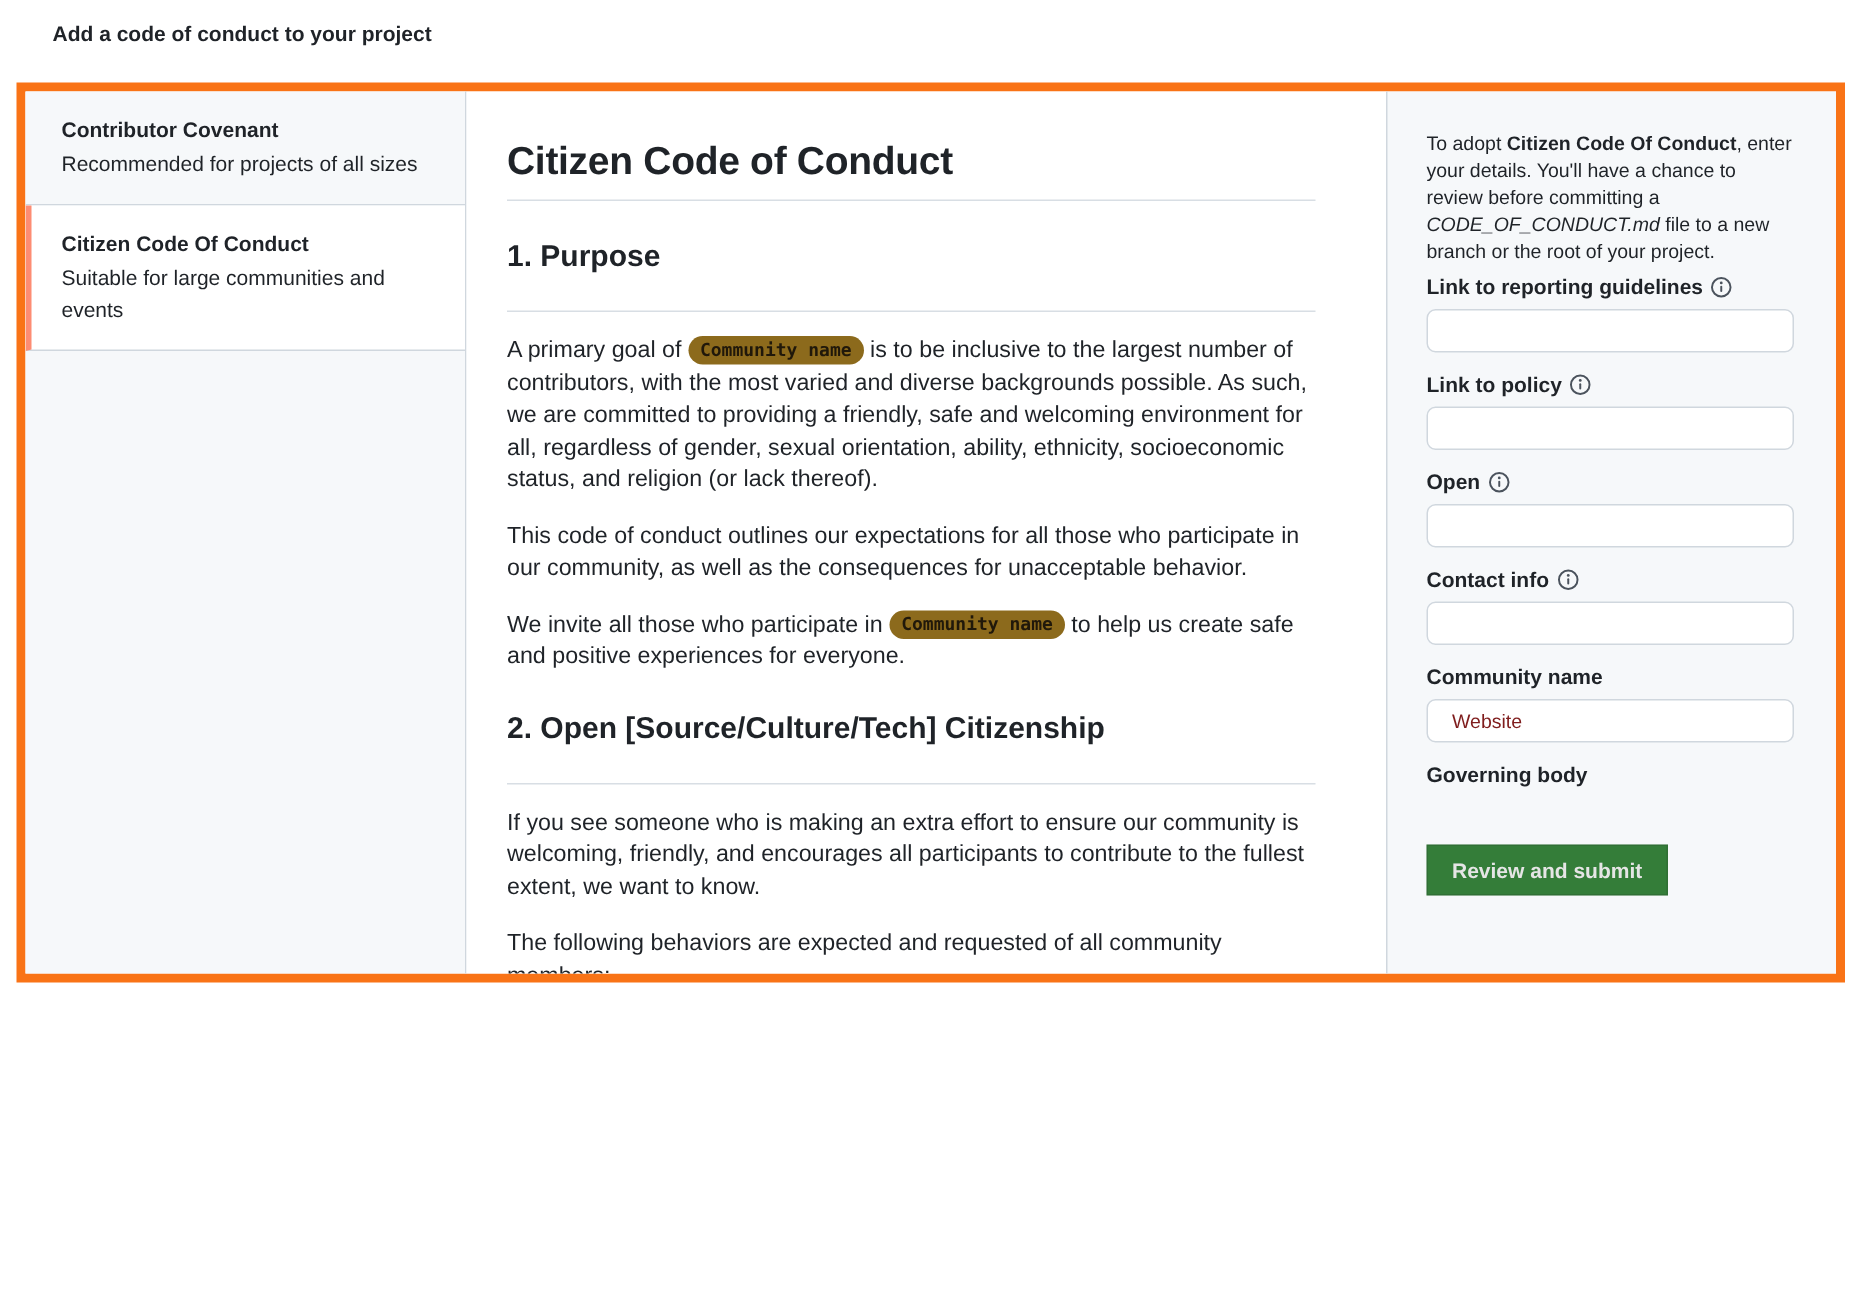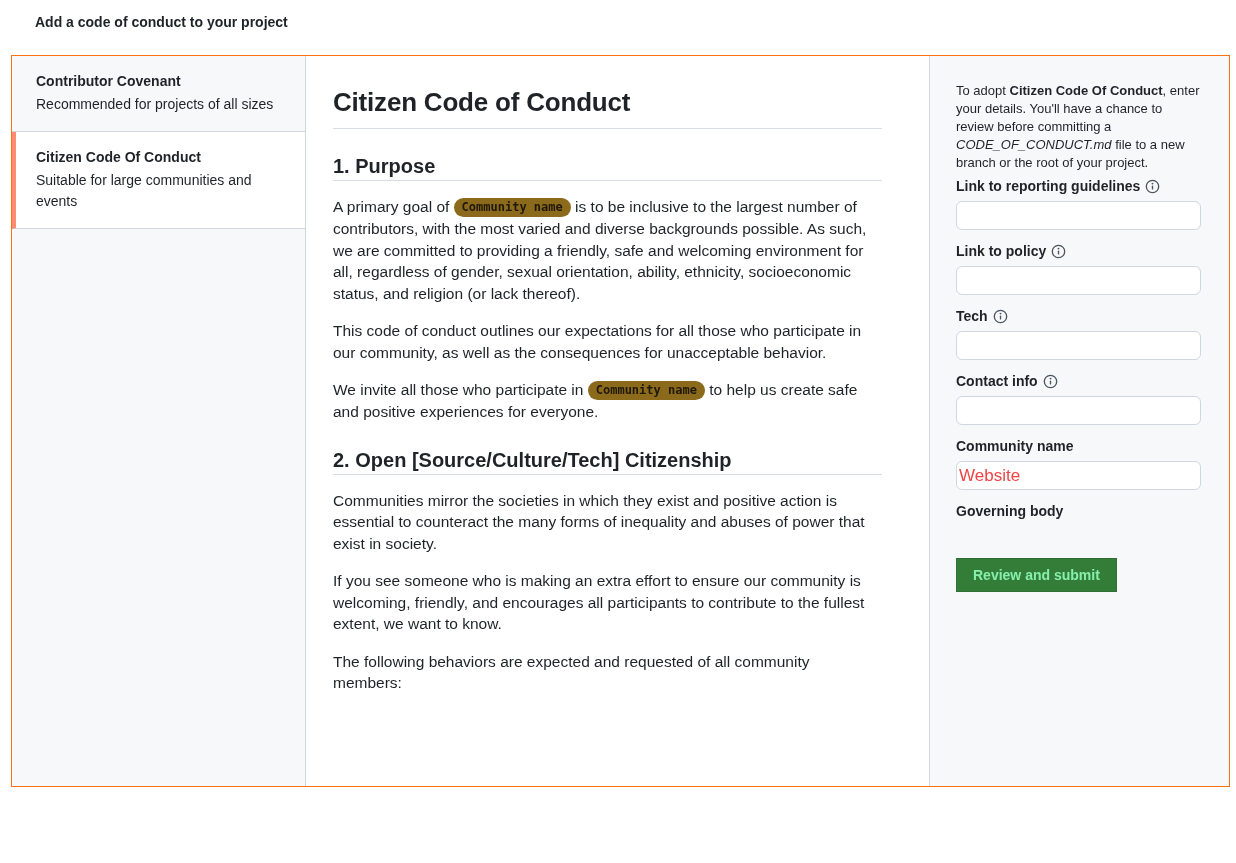--- a/index.html
+++ b/index.html
@@ -13,22 +13,22 @@
     position: relative;
   }
 
   
   .top-header { height: 55px; padding: 14px 2px 0 35px; }
   .top-header .title { font-size: 14px; font-weight: 700; }
 
   
   .container {
     position: absolute; left: 11px; top: 55px;
-    width: 1219px; height: 732px;
-    border: 1px solid #f97316;
+    width: 1219px; height: 600px;
+    border: 6px solid #f97316;
     display: flex;
     background: #ffffff;
   }
 
   
   .left-col {
     width: 294px; flex: none;
     background: #f6f8fa;
     border-right: 1px solid #d0d7de;
     overflow: hidden;
@@ -54,21 +54,21 @@
     padding: 31px 47px 0 27px;
     overflow: hidden;
   }
   .article h1 {
     font-size: 26px; font-weight: 700; letter-spacing: -0.2px;
     margin: 0 0 14px 0; padding-bottom: 10px;
     border-bottom: 1px solid #d8dee4;
   }
   .article h2 {
     font-size: 20px; font-weight: 700;
-    margin: 26px 0 15px 0; padding-bottom: 2px;
+    margin: 26px 0 15px 0; padding-bottom: 24px;
     border-bottom: 1px solid #d8dee4;
   }
   .article p { font-size: 15.5px; line-height: 21.5px; margin: 0 0 16px 0; }
   .var-badge {
     display: inline-block;
     font-family: "DejaVu Sans Mono", "Liberation Mono", monospace;
     font-size: 12px; font-weight: 700;
     background: #8c6a1c; color: #20180a;
     padding: 2px 8px 3px 8px;
     border-radius: 10px;
@@ -91,30 +91,30 @@
   .field-label {
     display: flex; align-items: center; gap: 5px;
     font-size: 14px; font-weight: 700;
     margin-bottom: 7px;
   }
   .info-icon { display: inline-flex; flex: none; cursor: pointer; }
   .field input {
     width: 100%; height: 29px;
     border: 1px solid #d0d7de; border-radius: 6px;
     background: #ffffff;
-    padding: 0 2px;
+    padding: 0 16px;
     font-family: "Liberation Sans", sans-serif;
-    font-size: 17px; color: #ef4444;
+    font-size: 13px; color: #7f1d1d;
     outline: none;
   }
   .submit-btn {
     margin-top: 26px;
     display: inline-block;
     background: #347d39;
-    color: #86efac;
+    color: #e5e5e5;
     font-family: "Liberation Sans", sans-serif;
     font-size: 14px; font-weight: 700;
     border: 1px solid rgba(27,31,36,0.15);
     border-radius: 0;
     padding: 8px 16px;
     cursor: pointer;
   }
 </style>
 </head>
 <body>
@@ -135,21 +135,20 @@
       </div>
     </div>
   <div class="main-col">
     <div class="article" id="article">
         <h1>Citizen Code of Conduct</h1>
         <h2>1. Purpose</h2>
         <p>A primary goal of <span class="var-badge">Community name</span> is to be inclusive to the largest number of contributors, with the most varied and diverse backgrounds possible. As such, we are committed to providing a friendly, safe and welcoming environment for all, regardless of gender, sexual orientation, ability, ethnicity, socioeconomic status, and religion (or lack thereof).</p>
         <p>This code of conduct outlines our expectations for all those who participate in our community, as well as the consequences for unacceptable behavior.</p>
         <p>We invite all those who participate in <span class="var-badge">Community name</span> to help us create safe and positive experiences for everyone.</p>
         <h2>2. Open [Source/Culture/Tech] Citizenship</h2>
-        <p>Communities mirror the societies in which they exist and positive action is essential to counteract the many forms of inequality and abuses of power that exist in society.</p>
         <p>If you see someone who is making an extra effort to ensure our community is welcoming, friendly, and encourages all participants to contribute to the fullest extent, we want to know.</p>
         <p>The following behaviors are expected and requested of all community members:</p>
       </div>
   </div>
   <div class="right-col">
     <div class="panel-intro" id="panel-intro">To adopt <strong>Citizen Code Of Conduct</strong>, enter your details. You'll have a chance to review before committing a <em>CODE_OF_CONDUCT.md</em> file to a new branch or the root of your project.</div>
     <div id="fields">
         <div class="field"><div class="field-label">
             <span>Link to reporting guidelines</span>
             <span class="info-icon">
@@ -164,21 +163,21 @@
             <span>Link to policy</span>
             <span class="info-icon">
               <svg width="15" height="15" viewBox="0 0 16 16">
                 <circle cx="8" cy="8" r="6.6" fill="none" stroke="#4b535d" stroke-width="1.4"></circle>
                 <circle cx="8" cy="4.9" r="1" fill="#4b535d"></circle>
                 <rect x="7.3" y="6.9" width="1.4" height="4.4" rx="0.7" fill="#4b535d"></rect>
               </svg>
             </span>
           </div><input type="text" style=""></div>
         <div class="field"><div class="field-label">
-            <span>Tech</span>
+            <span>Open</span>
             <span class="info-icon">
               <svg width="15" height="15" viewBox="0 0 16 16">
                 <circle cx="8" cy="8" r="6.6" fill="none" stroke="#4b535d" stroke-width="1.4"></circle>
                 <circle cx="8" cy="4.9" r="1" fill="#4b535d"></circle>
                 <rect x="7.3" y="6.9" width="1.4" height="4.4" rx="0.7" fill="#4b535d"></rect>
               </svg>
             </span>
           </div><input type="text" style=""></div>
         <div class="field"><div class="field-label">
             <span>Contact info</span>

